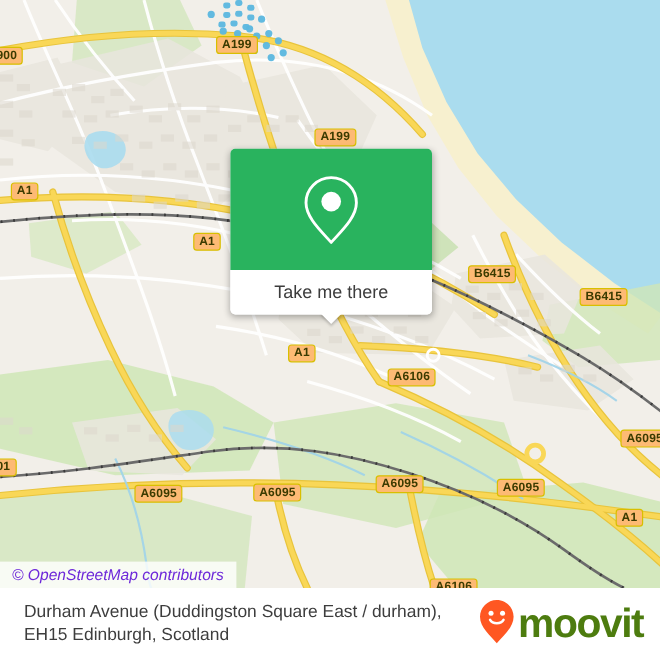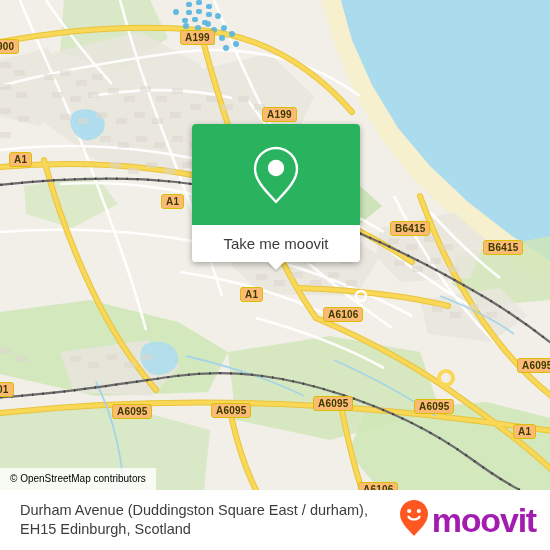--- a/index.html
+++ b/index.html
@@ -91,25 +91,26 @@
     border-top: 9px solid #ffffff;
     filter: drop-shadow(0 2px 1px rgba(0,0,0,0.18));
   }
 
   
   #attribution {
     position: absolute;
     left: 0;
     bottom: 0;
     background: rgba(255,255,255,0.80);
-    color: #000000;
-    font-size: 10px;
+    color: #6d28d9;
+    font-size: 13px;
     font-family: "Liberation Sans", sans-serif;
     padding: 3px 10px 4px 10px;
     line-height: 15px;
+    font-style: italic;
   }
 
   
   #footer {
     position: absolute;
     left: 0;
     top: 490px;
     width: 550px;
     height: 60px;
     background: #ffffff;
@@ -126,21 +127,21 @@
     font-family: "Liberation Sans", sans-serif;
     padding-right: 10px;
   }
   #brand {
     flex: 0 0 auto;
     display: flex;
     align-items: center;
     gap: 3px;
   }
   #brand-word {
-    color: #a21caf;
+    color: #4d7c0f;
     font-size: 34px;
     font-weight: bold;
     letter-spacing: -1.2px;
     line-height: 34px;
     font-family: "Liberation Sans", sans-serif;
   }
 </style>
 </head>
 <body>
 
@@ -384,21 +385,21 @@
     <div id="popup">
       <div id="popup-top">
         <span>
           <svg width="50" height="62" viewBox="0 0 50 62" xmlns="http://www.w3.org/2000/svg">
             <path d="M25 4 C13.4 4 4 13.4 4 25 C4 37 16 48 25 58 C34 48 46 37 46 25 C46 13.4 36.6 4 25 4 Z" fill="none" stroke="#ffffff" stroke-width="2.4" stroke-linejoin="round"></path>
             <circle cx="25" cy="24" r="8.2" fill="#ffffff"></circle>
           </svg>
         </span>
       </div>
       <div id="popup-bottom">
-        <span id="popup-label">Take me moovit</span>
+        <span id="popup-label">Take me there</span>
         <span id="popup-tail"></span>
       </div>
     </div>
 
     <div id="attribution">© OpenStreetMap contributors</div>
   </div>
 
   <div id="footer">
     <div id="footer-title">Durham Avenue (Duddingston Square East / durham), EH15 Edinburgh, Scotland</div>
     <div id="brand">

